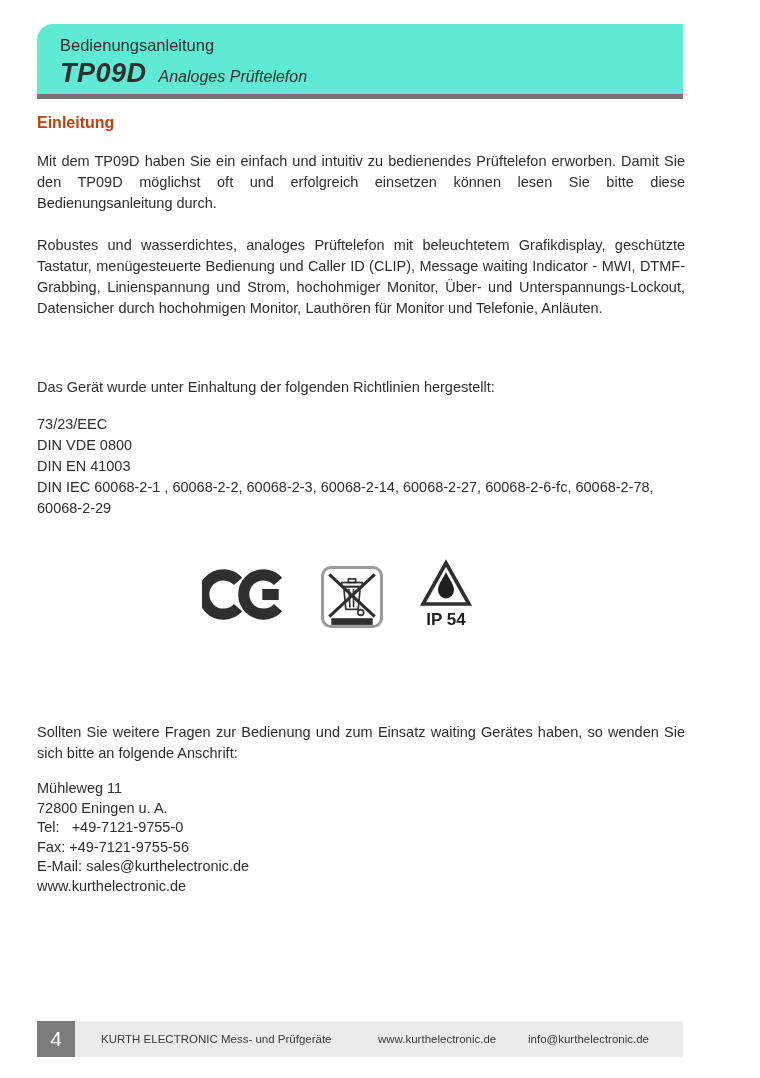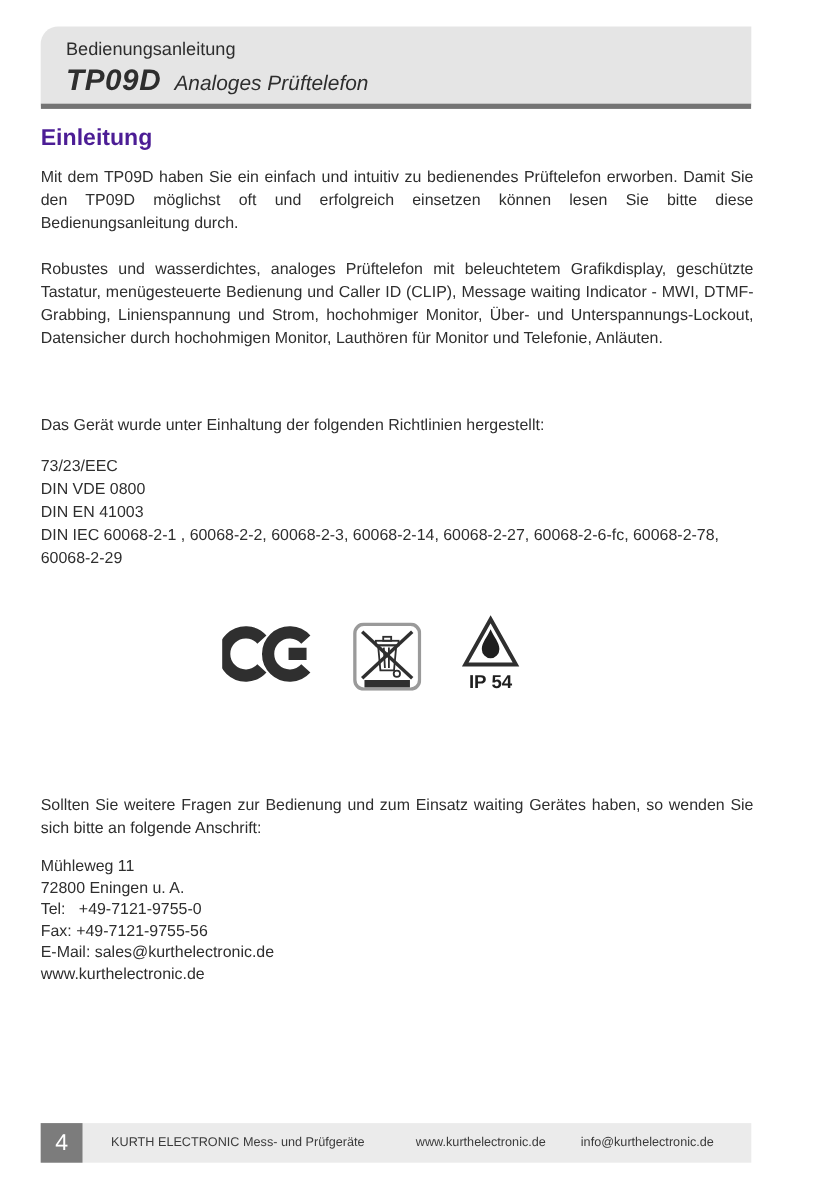--- a/index.html
+++ b/index.html
@@ -9,35 +9,35 @@
     font-family: "Liberation Sans", sans-serif;
     color: #2e2e2e;
     position: relative;
     overflow: hidden;
   }
   .abs { position: absolute; }
 
   
   .header-box {
     left: 37px; top: 24px; width: 646px; height: 75px;
-    background: #e5e5e5;
+    background: #5eead4;
     border-bottom: 5px solid #747474;
     border-top-left-radius: 16px;
     box-sizing: border-box;
     padding: 12px 0 0 23px;
   }
   .header-doc-type { font-size: 16.5px; color: #2d2d2d; }
   .header-line2 { margin-top: 3px; display: flex; align-items: baseline; font-style: italic; }
   .header-model { font-size: 27px; font-weight: bold; letter-spacing: 0.5px; }
-  .header-product { font-size: 19px; margin-left: 12px; }
+  .header-product { font-size: 16px; margin-left: 12px; }
 
   
   .section-title {
     left: 37px; top: 114px;
-    font-size: 21px; font-weight: bold; color: #4c1d95;
+    font-size: 16px; font-weight: bold; color: #c2410c;
   }
 
   .body-text {
     left: 37px; width: 648px;
     font-size: 14.5px; line-height: 21px;
     text-align: justify;
     color: #2e2e2e;
   }
   .p-intro    { top: 151px; }
   .p-features { top: 235px; }

